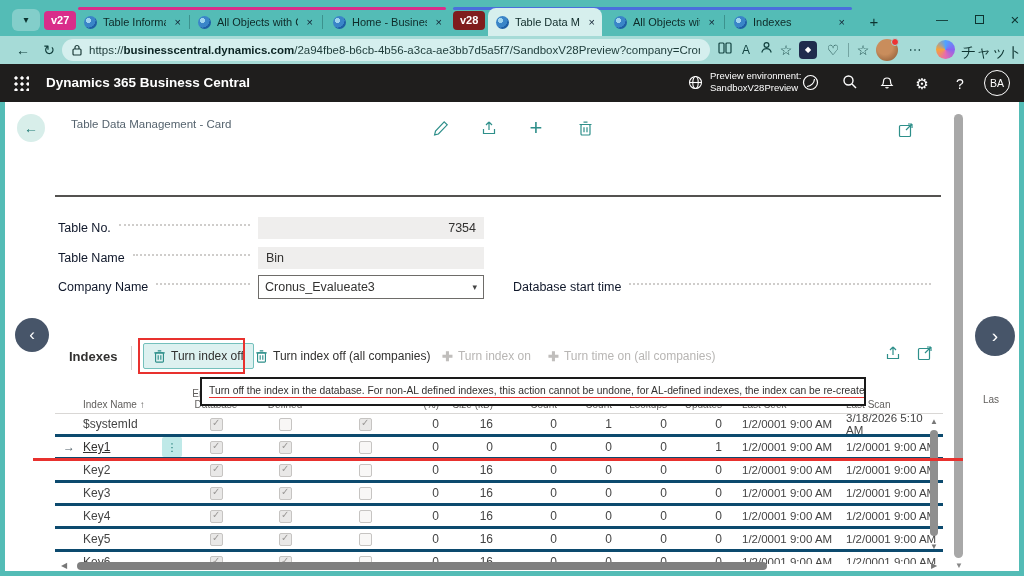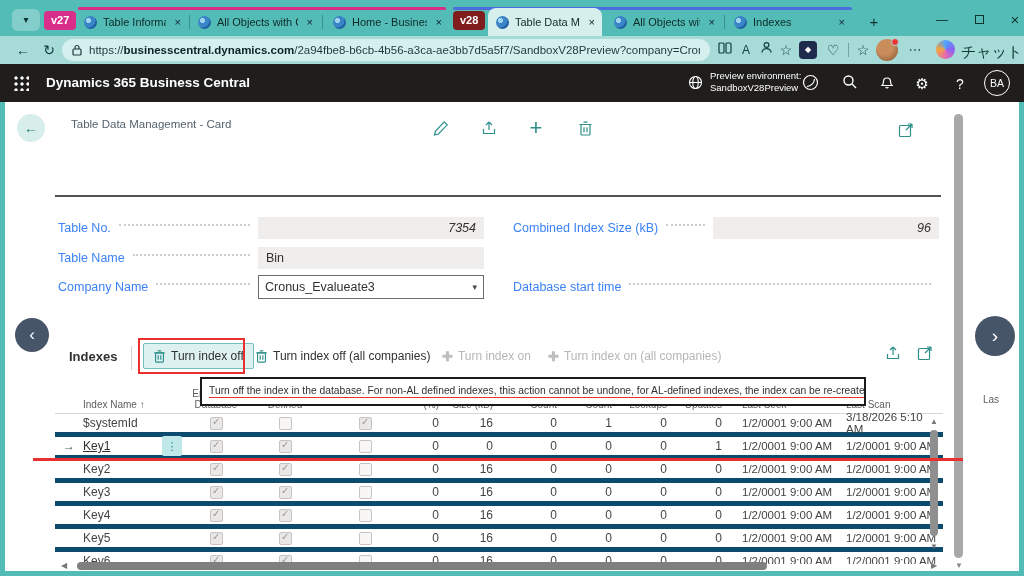--- a/index.html
+++ b/index.html
@@ -55,24 +55,24 @@
   .page{position:absolute;left:5px;right:5px;top:102px;bottom:5px;background:#fff;overflow:hidden;}
   .backcircle{position:absolute;left:12px;top:12px;width:28px;height:28px;border-radius:50%;background:#d8eeea;color:#1f7a74;font-size:14px;text-align:center;line-height:28px;cursor:pointer;}
   .breadcrumb{position:absolute;left:66px;top:16px;font-size:11.5px;color:#55636e;cursor:pointer;}
   .pgact{position:absolute;top:16px;color:#2e8f8a;cursor:pointer;width:20px;height:20px;display:flex;align-items:center;justify-content:center;}
   .plusact{font-size:22px;font-weight:300;line-height:18px;}
   .pagetitle{position:absolute;left:66px;top:38px;font-size:25px;font-weight:300;color:#323130;}
   .titlerule{position:absolute;left:50px;top:93px;width:886px;height:2px;background:#545250;}
 
   
   .fieldrow{position:absolute;height:22px;display:flex;align-items:center;}
-  .flabel{font-size:12.5px;color:#3b82f6;white-space:nowrap;}
+  .flabel{font-size:12.5px;color:#0f172a;white-space:nowrap;}
   .leader{flex:1;border-bottom:2px dotted #cfcdcb;margin:0 8px 6px 8px;height:1px;}
   .fbox{width:226px;height:22px;background:#efeeed;font-size:12.5px;color:#323130;display:flex;align-items:center;padding:0 8px;}
-  .fbox.num{justify-content:flex-end;font-style:italic;}
+  .fbox.num{justify-content:flex-end;}
   .fcombo{width:226px;height:24px;background:#fff;border:1px solid #6e6c69;font-size:12.5px;color:#323130;display:flex;align-items:center;padding:0 6px;cursor:pointer;}
   .fcombo .chev{margin-left:auto;color:#444;font-size:9px;}
 
   
   .navcircle{position:absolute;border-radius:50%;background:#475569;color:#fff;display:flex;align-items:center;justify-content:center;font-size:17px;cursor:pointer;z-index:4;}
   .navleft{left:10px;top:216px;width:34px;height:34px;}
   .navright{left:970px;top:214px;width:40px;height:40px;font-size:19px;}
 
   
   .seclabel{position:absolute;left:64px;top:247px;font-size:13px;font-weight:bold;color:#323130;}
@@ -84,21 +84,21 @@
   .act3{left:437px;color:#b8b6b4;cursor:default;}
   .act4{left:543px;color:#b8b6b4;cursor:default;}
   .plusico{font-size:13px;font-weight:bold;color:#c0bebc;}
   .toolr{position:absolute;top:243px;width:17px;height:17px;color:#2e8f8a;cursor:pointer;}
 
   
   .grid{position:absolute;left:50px;top:286px;width:888px;height:176px;overflow:hidden;font-size:12px;color:#444;}
   .ghead{display:flex;height:26px;border-bottom:1px solid #d9d7d5;}
   .th{display:flex;flex-direction:column;justify-content:flex-end;padding-bottom:3px;font-size:10px;color:#605e5c;line-height:11px;white-space:nowrap;cursor:pointer;}
   .th span{display:block;}
-  .tr{display:flex;height:23px;border-bottom:5px solid #0c4a6e;align-items:center;cursor:pointer;}
+  .tr{display:flex;height:23px;border-bottom:3px solid #0c4a6e;align-items:center;cursor:pointer;}
   .td{display:flex;align-items:center;height:100%;}
   .c-ar{width:28px;justify-content:center;}
   .c-nm{width:76px;}
   .c-nmh{width:102px;}
   .c-mn{width:26px;justify-content:center;}
   .c-cb1{width:62px;justify-content:center;align-items:center;}
   .c-cb2{width:76px;justify-content:center;align-items:center;}
   .c-cb3{width:84px;justify-content:center;align-items:center;}
   .c-pct{width:32px;justify-content:flex-end;align-items:flex-end;}
   .c-sz{width:54px;justify-content:flex-end;align-items:flex-end;}
@@ -300,25 +300,20 @@
     </div>
     <div class="fieldrow" style="left:53px;top:174px;width:426px">
       <span class="flabel">Company Name</span>
       <span class="leader"></span>
       <span class="fcombo">
           <span>Cronus_Evalueate3</span>
           <span class="chev">▾</span>
         </span>
     </div>
 
-    <div class="fieldrow" style="left:508px;top:115px;width:426px">
-      <span class="flabel">Combined Index Size (kB)</span>
-      <span class="leader"></span>
-      <span class="fbox num">96</span>
-    </div>
     <div class="fieldrow" style="left:508px;top:174px;width:426px">
       <span class="flabel">Database start time</span>
       <span class="leader"></span>
     </div>
 
     <div class="navcircle navleft">‹</div>
     <div class="navcircle navright">›</div>
 
     <div class="seclabel">Indexes</div>
     <div class="tooldiv"></div>
@@ -335,21 +330,21 @@
           <path d="M1 4.5h12M5 2.2h4M5.5 7.2v5M8.5 7.2v5" fill="none" stroke="currentColor" stroke-width="1.3"></path>
         </svg>
       <span>Turn index off (all companies)</span>
     </button>
     <button class="act act3">
       <span class="plusico">✚</span>
       <span>Turn index on</span>
     </button>
     <button class="act act4">
       <span class="plusico">✚</span>
-      <span>Turn index on (all companies)</span>
+      <span>Turn time on (all companies)</span>
     </button>
     <div class="toolr" style="left:880px">
       <svg width="16" height="16" viewBox="0 0 16 16" style="color:#2e8f8a">
           <path d="M2.5 9v4.5h11V9" fill="none" stroke="currentColor" stroke-width="1.2"></path>
           <path d="M8 10V2m0 0L5 5m3-3l3 3" fill="none" stroke="currentColor" stroke-width="1.2"></path>
         </svg>
     </div>
     <div class="toolr" style="left:912px">
       <svg width="16" height="16" viewBox="0 0 16 16" style="color:#2e8f8a">
           <rect x="1.5" y="3.5" width="11" height="11" rx="1" fill="none" stroke="currentColor" stroke-width="1.2"></rect>

